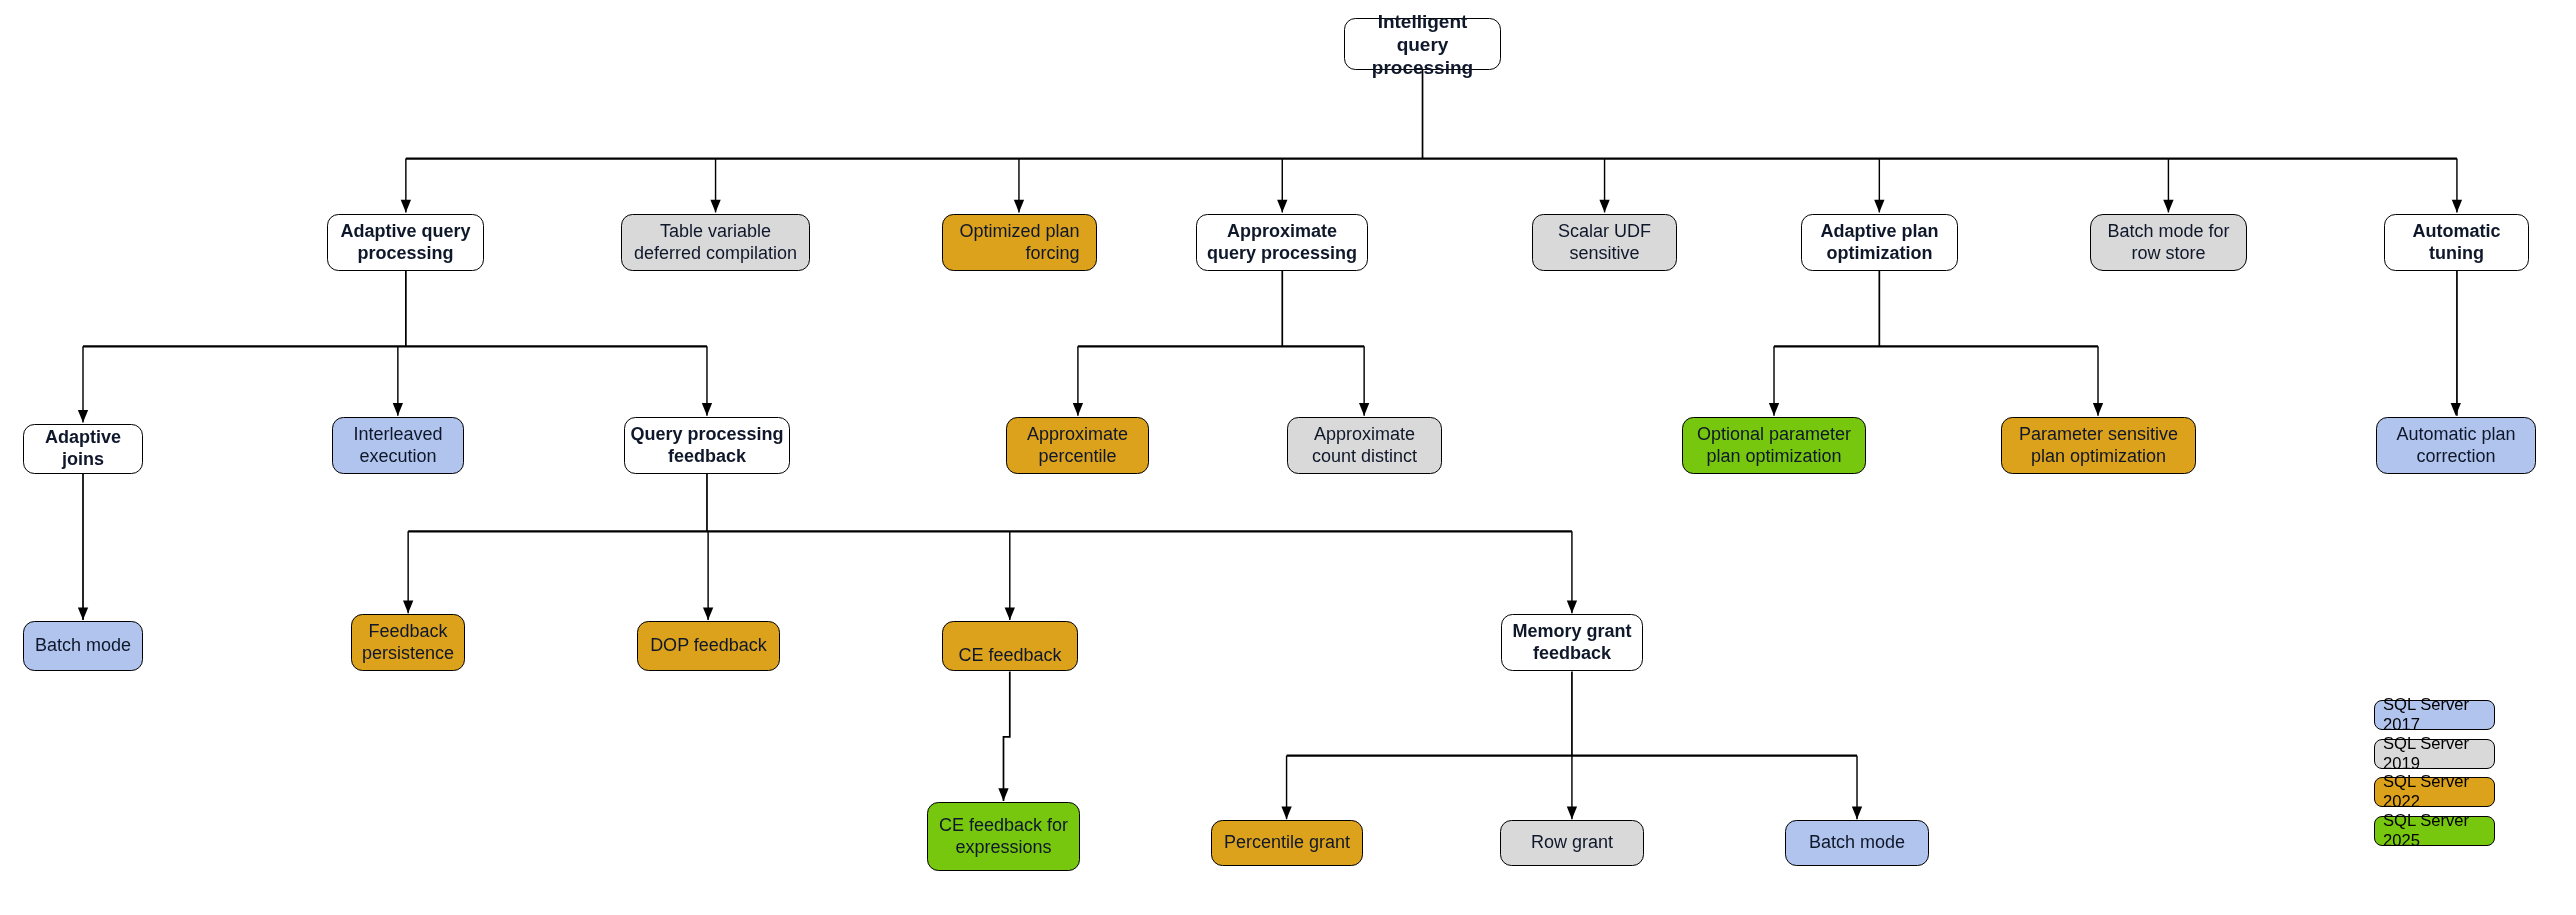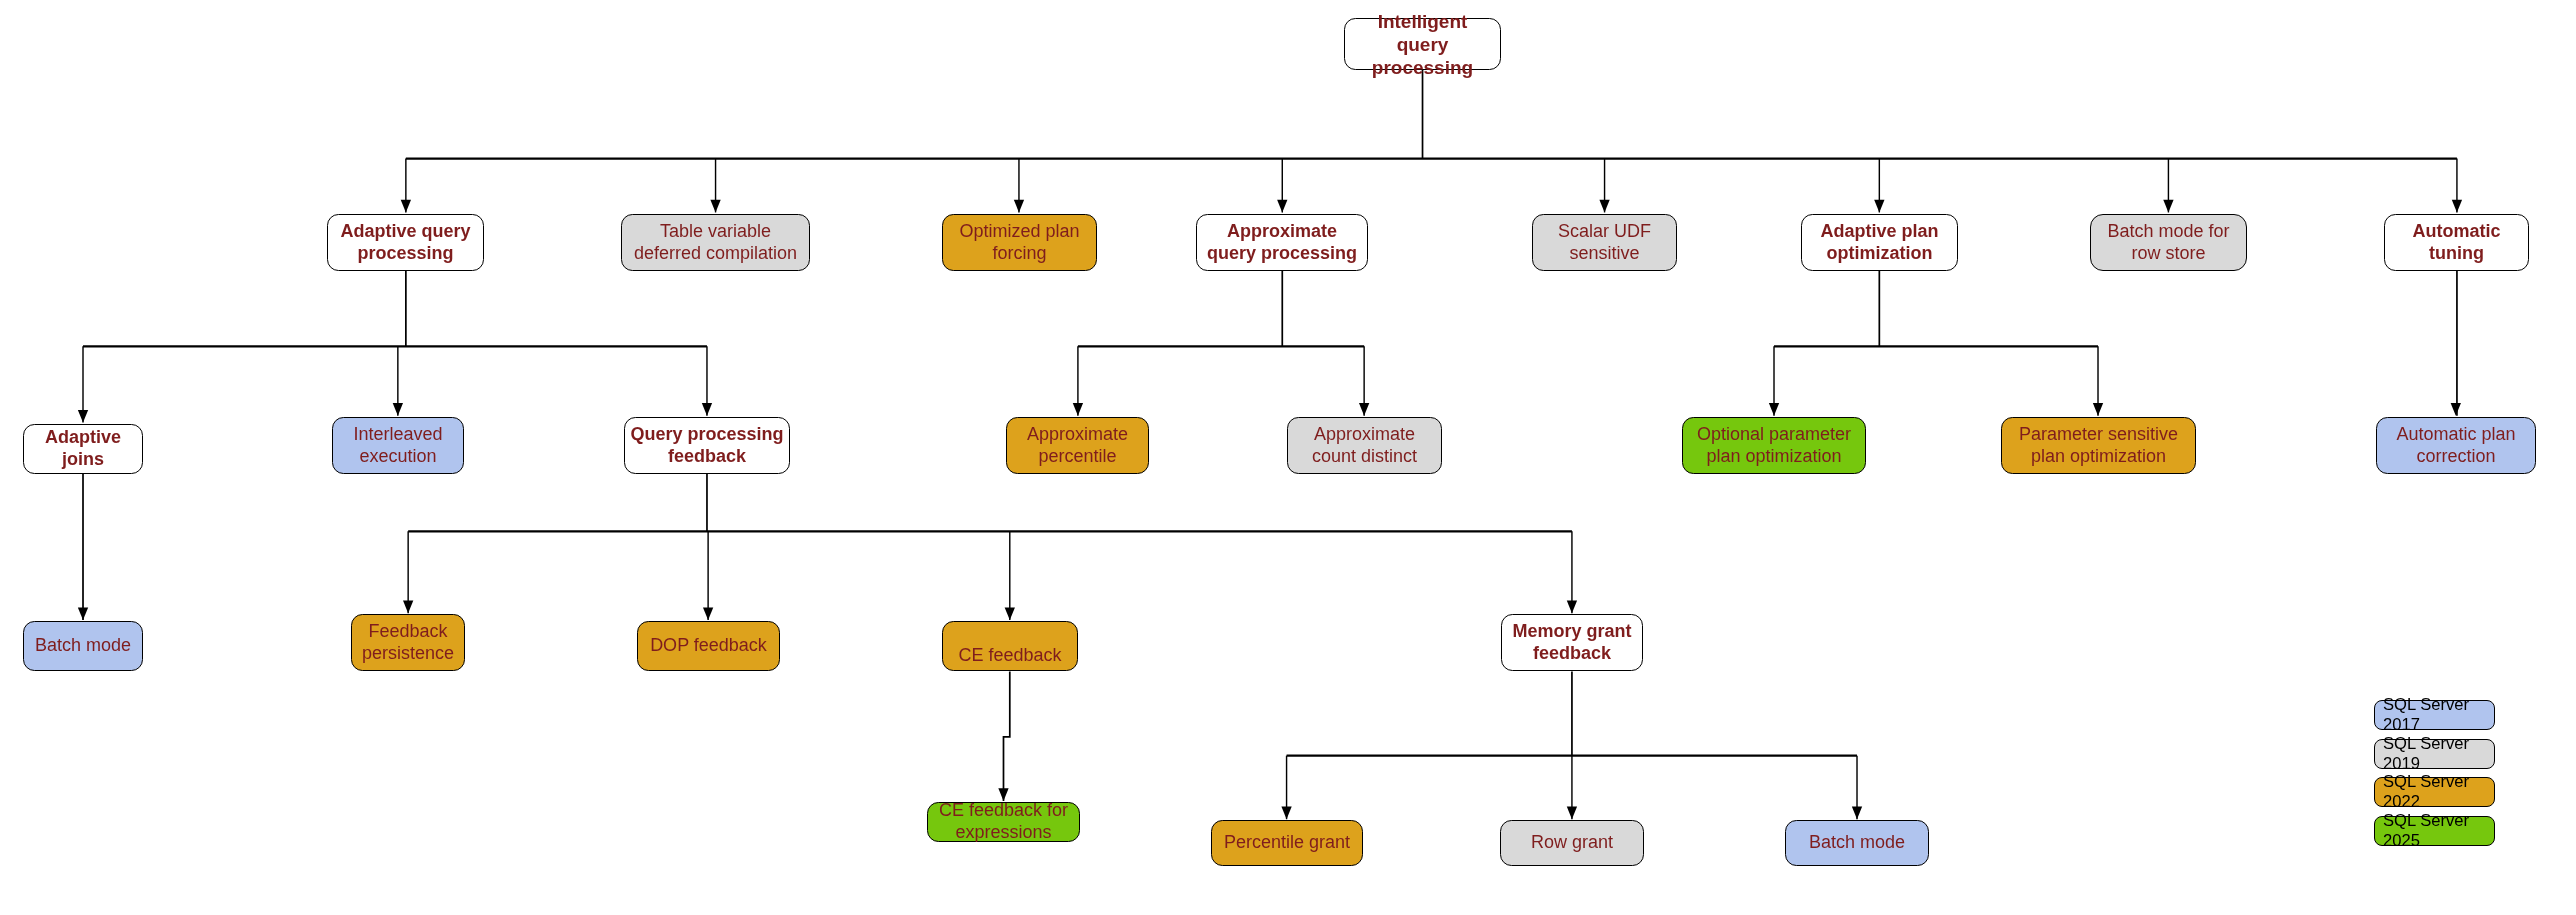--- a/index.html
+++ b/index.html
@@ -9,21 +9,21 @@
   .node{
     position:absolute;
     box-sizing:border-box;
     border:1.7px solid #000;
     border-radius:11.4px;
     background:#ffffff;
     display:flex;
     align-items:center;
     justify-content:center;
     text-align:center;
-    color:#7f1d1d;
+    color:#0f172a;
     line-height:1.22;
     padding:2.3px 4.6px;
     font-size:18px;
     z-index:5;
   }
   .node.bold{font-weight:bold;}
   .node.grey{background:#d9d9d9;}
   .node.orange{background:#dda21c;}
   .node.green{background:#76c70d;}
   .node.blue{background:#b0c4ee;}
@@ -123,21 +123,21 @@
       </div>
       <div class="node  bold" style="left: 327px; top: 214px; width: 157px; height: 57px;">
         <span style="white-space: pre-line;">Adaptive query
 processing</span>
       </div>
       <div class="node grey" style="left: 621px; top: 214px; width: 189px; height: 57px;">
         <span style="white-space: pre-line;">Table variable
 deferred compilation</span>
       </div>
       <div class="node orange" style="left: 942px; top: 214px; width: 155px; height: 57px;">
-        <span style="white-space: pre-line;">Optimized plan
+        <span style="white-space: pre-line; text-align: right;">Optimized plan
 forcing</span>
       </div>
       <div class="node  bold" style="left: 1196px; top: 214px; width: 172px; height: 57px;">
         <span style="white-space: pre-line;">Approximate
 query processing</span>
       </div>
       <div class="node grey" style="left: 1532px; top: 214px; width: 145px; height: 57px;">
         <span style="white-space: pre-line;">Scalar UDF
 sensitive</span>
       </div>
@@ -194,21 +194,21 @@
       <div class="node orange" style="left: 637px; top: 621px; width: 143px; height: 50px;">
         <span style="white-space: pre-line;">DOP feedback</span>
       </div>
       <div class="node orange" style="left: 942px; top: 621px; width: 136px; height: 50px;">
         <span style="white-space: pre-line; margin-top: 20px;">CE feedback</span>
       </div>
       <div class="node  bold" style="left: 1501px; top: 614px; width: 142px; height: 57px;">
         <span style="white-space: pre-line;">Memory grant
 feedback</span>
       </div>
-      <div class="node green" style="left: 927px; top: 802px; width: 153px; height: 40px;">
+      <div class="node green" style="left: 927px; top: 802px; width: 153px; height: 69px;">
         <span style="white-space: pre-line;">CE feedback for
 expressions</span>
       </div>
       <div class="node orange" style="left: 1211px; top: 820px; width: 152px; height: 46px;">
         <span style="white-space: pre-line;">Percentile grant</span>
       </div>
       <div class="node grey" style="left: 1500px; top: 820px; width: 144px; height: 46px;">
         <span style="white-space: pre-line;">Row grant</span>
       </div>
       <div class="node blue" style="left: 1785px; top: 820px; width: 144px; height: 46px;">

